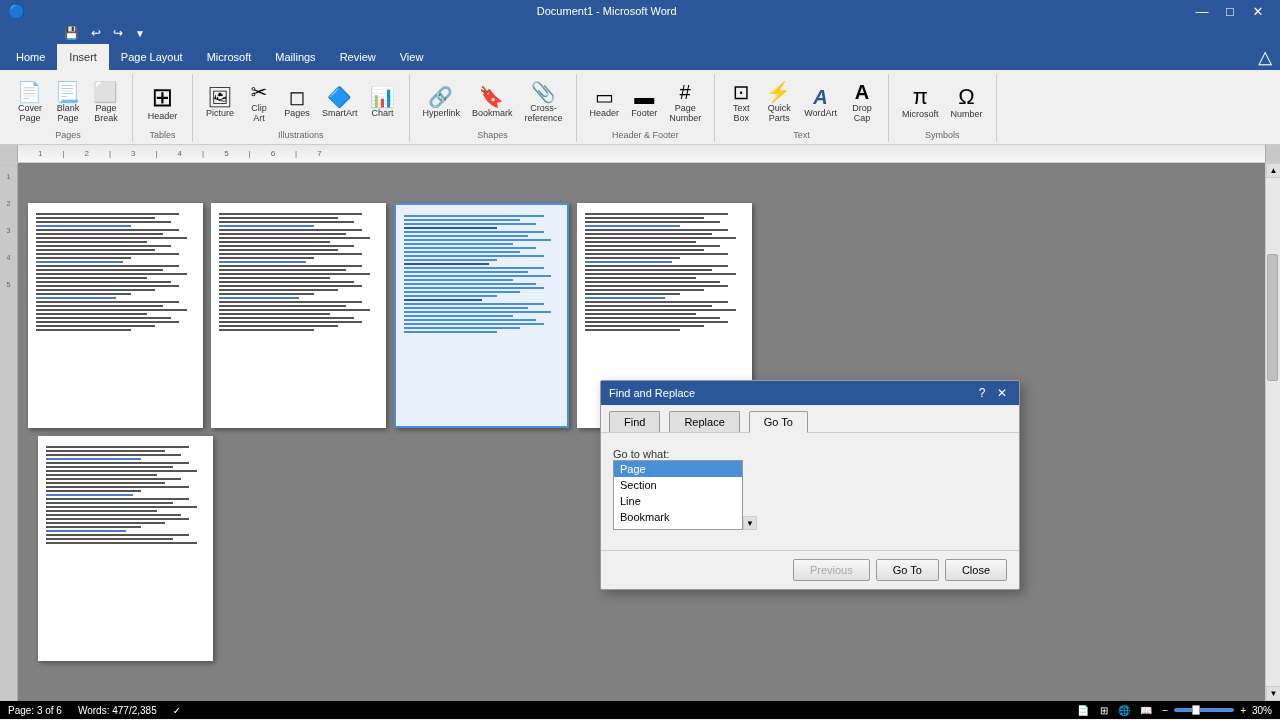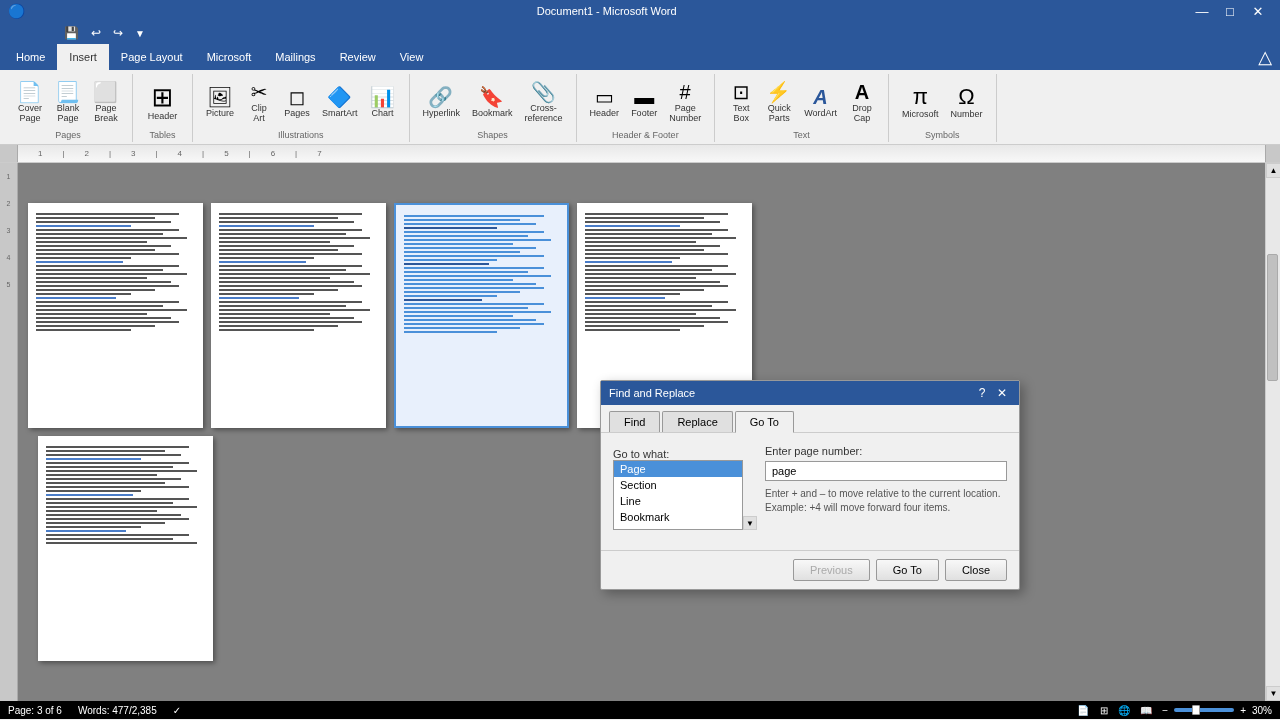--- a/index.html
+++ b/index.html
@@ -69,21 +69,21 @@
       color: white;
       padding: 4px 8px;
       font-size: 11px;
       display: flex;
       justify-content: space-between;
       align-items: center;
       cursor: move;
     }
     .dialog-title-controls { display: flex; gap: 2px; }
     .dialog-title-btn { background: none; border: none; color: white; cursor: pointer; font-size: 12px; width: 18px; height: 16px; display: flex; align-items: center; justify-content: center; }
-    #dialog-tabs { display: flex; background: #f0f0f0; border-bottom: 1px solid #ccc; padding: 6px 8px 0; gap: 0; }
+    #dialog-tabs { display: flex; background: #f0f0f0; border-bottom: 1px solid #ccc; padding: 6px 8px 0; gap: 7px; }
     .dialog-tab { padding: 4px 14px; border: 1px solid #999; border-bottom: none; background: #e0e0e0; cursor: pointer; font-size: 11px; margin-right: 2px; border-radius: 2px 2px 0 0; }
     .dialog-tab.active { background: #f0f0f0; border-bottom: 1px solid #f0f0f0; margin-bottom: -1px; z-index: 1; }
     #dialog-body { padding: 12px; }
     .dialog-row { display: flex; align-items: flex-start; margin-bottom: 8px; gap: 8px; }
     .dialog-label { font-size: 11px; color: #333; min-width: 90px; padding-top: 3px; }
     .dialog-listbox { border: 1px solid #999; background: white; width: 130px; height: 70px; overflow-y: auto; }
     .listbox-item { padding: 2px 6px; font-size: 11px; cursor: pointer; }
     .listbox-item.selected { background: #4a90d9; color: white; }
     .dialog-right { flex: 1; }
     .dialog-right-label { font-size: 11px; color: #333; margin-bottom: 4px; }
@@ -525,25 +525,20 @@
             <div class="listbox-item">Bookmark</div>
             <div class="listbox-item">Comment</div>
 
           </div>
           <div style="display:flex;flex-direction:column;justify-content:flex-end;">
             <div style="width:14px;background:#e0e0e0;border:1px solid #ccc;height:14px;display:flex;align-items:center;justify-content:center;font-size:8px;cursor:pointer;">▼</div>
           </div>
         </div>
       </div>
 
-      <div class="dialog-right">
-        <div class="dialog-right-label">Enter page number:</div>
-        <input class="dialog-input" type="text" value="page" style="">
-        <div class="dialog-hint">Enter + and – to move relative to the current location. Example: +4 will move forward four items.</div>
-      </div>
     </div>
   </div>
   <div id="dialog-buttons">
     <button class="dialog-btn" disabled="" style="color:#aaa;">
       <span>Previous</span>
     </button>
     <button class="dialog-btn primary">
       <span>Go To</span>
     </button>
     <button class="dialog-btn">

